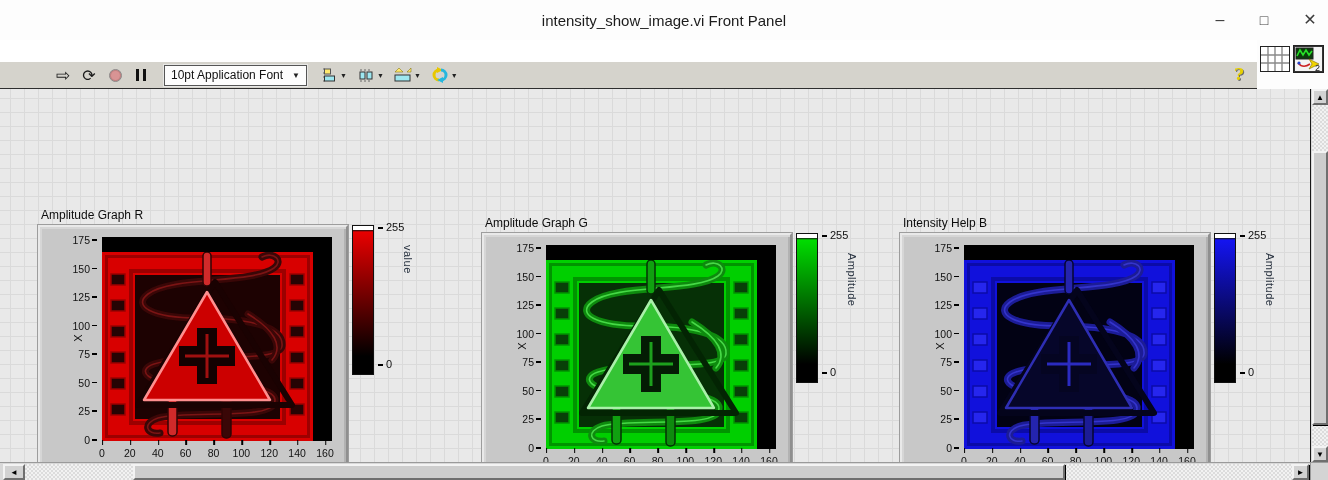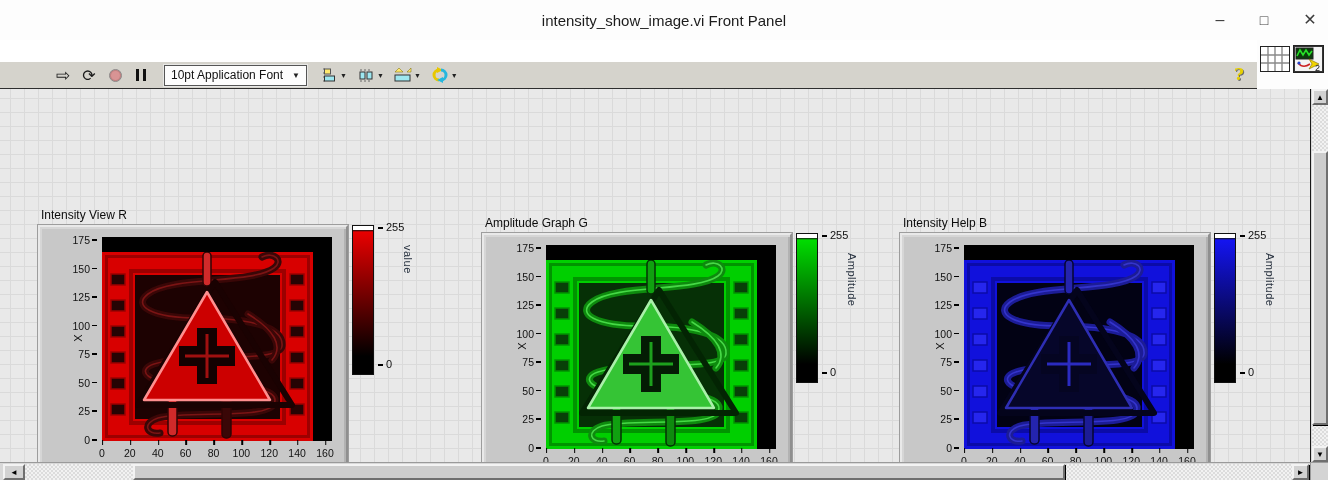--- a/index.html
+++ b/index.html
@@ -229,21 +229,21 @@
           <rect x="95" y="76" width="20" height="56" fill="var(--plus)"></rect>
           <rect x="77" y="94" width="56" height="20" fill="var(--plus)"></rect>
           <path d="M105,82 v44 M83,104 h44" stroke="var(--plusHi)" stroke-width="3" fill="none"></path>
         </g>
         <path d="M146,62 C172,78 182,94 170,108" fill="none" stroke="var(--rope)" stroke-width="7" stroke-linecap="round"></path>
         <path d="M146,62 C172,78 182,94 170,108" fill="none" stroke="var(--ropeHi)" stroke-width="1.6" stroke-linecap="round"></path>
       </symbol>
     </svg>
 
     <div class="graph g0" style="--ramp: #e80000; --bright: #d80000; --mid: #9c0000; --inner: #1d0202; --holes: #260404; --rope: #3a0707; --ropeHi: #7a1414; --tri: #cc0000; --triHi: #ff8f8f; --triShadow: #1a0202; --plus: #140101; --plusHi: #a01010; --pin: #d02a2a; --pinEdge: #300404;">
-      <div class="glabel">Intensity View R</div>
+      <div class="glabel">Amplitude Graph R</div>
       <div class="gbody">
         <div class="yaxis-label">X</div>
         <div class="yticks">
             <span class="tick" style="top: 0%;">175</span>
             <span class="tick" style="top: 14.2857%;">150</span>
             <span class="tick" style="top: 28.5714%;">125</span>
             <span class="tick" style="top: 42.8571%;">100</span>
             <span class="tick" style="top: 57.1429%;">75</span>
             <span class="tick" style="top: 71.4286%;">50</span>
             <span class="tick" style="top: 85.7143%;">25</span>

